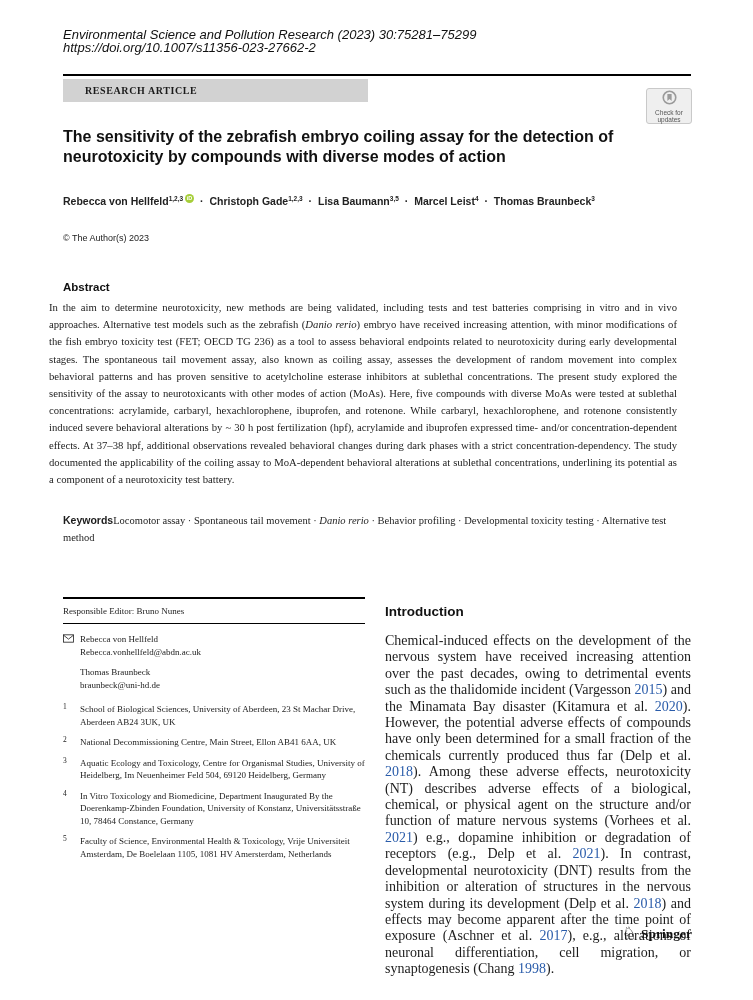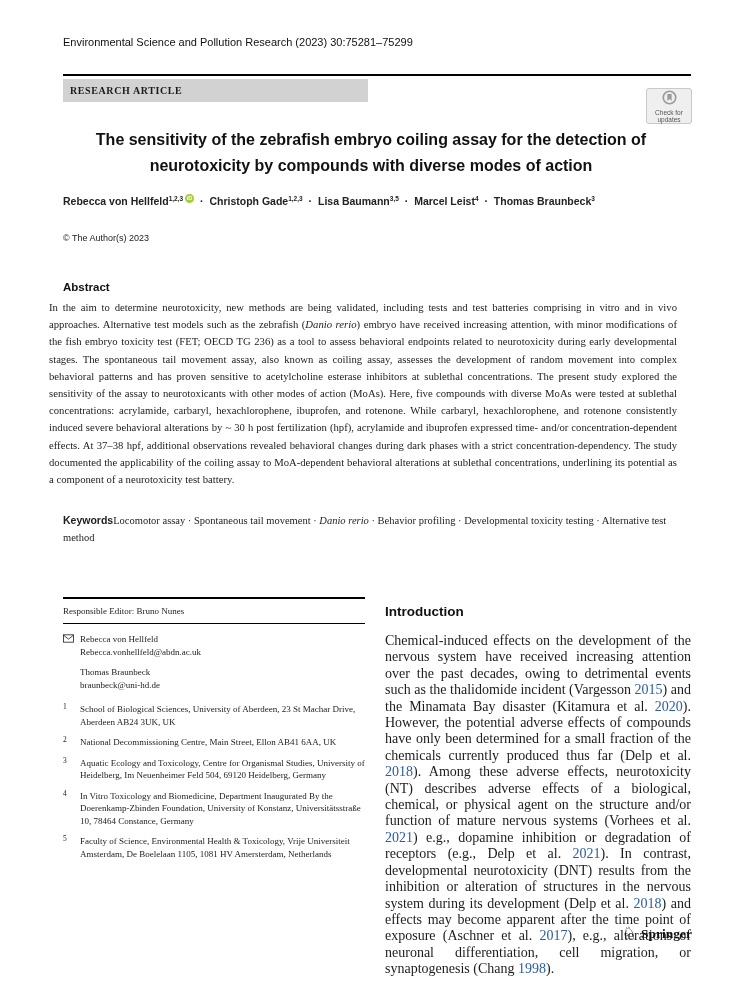--- a/index.html
+++ b/index.html
@@ -1,32 +1,32 @@
 <!DOCTYPE html>
 <html lang="en"><head>
 <meta charset="utf-8">
 <style>
   html,body{margin:0;padding:0;background:#ffffff;}
   body{width:753px;height:1000px;position:relative;font-family:"Liberation Serif",serif;color:#1c1c1c;overflow:hidden;}
   .abs{position:absolute;}
   .sans{font-family:"Liberation Sans",sans-serif;}
 
   
-  .jhead{left:63px;top:36px;width:628px;font-size:11px;line-height:13px;color:#111;}
+  .jhead{left:63px;top:28px;width:628px;font-size:13px;line-height:13px;color:#111;font-style:italic;}
   .jhead .doi{color:#111;text-decoration:none;cursor:pointer;}
   .toprule{left:63px;top:74px;width:628px;height:2px;background:#000;}
-  .banner{left:63px;top:79px;width:305px;height:23px;background:#d2d2d2;display:flex;align-items:center;padding-left:7px;box-sizing:border-box;}
+  .banner{left:63px;top:79px;width:305px;height:23px;background:#d2d2d2;display:flex;align-items:center;padding-left:22px;box-sizing:border-box;}
   .banner span{font-size:10px;font-weight:bold;letter-spacing:.6px;color:#1a1a1a;}
 
   
   .check-badge{right:61px;top:88px;width:44px;height:34px;background:#efefef;border:1px solid #c9c9c9;border-radius:3px;display:flex;flex-direction:column;align-items:center;justify-content:center;cursor:pointer;}
   .check-badge .ctext{font-size:6.5px;line-height:7px;color:#555;text-align:center;font-family:"Liberation Sans",sans-serif;}
 
   
-  .title{left:63px;top:127px;width:616px;font-size:16px;font-weight:bold;line-height:26px;color:#111;text-align:center;}
+  .title{left:63px;top:127px;width:616px;font-size:16px;font-weight:bold;line-height:20px;color:#111;}
   .authors{left:63px;top:194px;width:628px;font-size:10.5px;font-weight:bold;color:#222;}
   .authors sup{font-size:6.5px;font-weight:bold;}
   .authors .sep{font-weight:bold;padding:0 3px;}
   .orcid{display:inline-block;width:9px;height:9px;border-radius:50%;background:#a6ce39;color:#fff;font-size:5.5px;line-height:9px;text-align:center;font-weight:bold;margin-left:2px;vertical-align:super;font-family:"Liberation Sans",sans-serif;cursor:pointer;}
 
   .dates{left:63px;top:232px;width:628px;font-size:9px;line-height:13px;color:#222;}
 
   
   .abshead{left:63px;top:281px;font-size:11.5px;font-weight:bold;color:#111;}
   .abstext{left:49px;top:299px;width:628px;font-size:10.7px;line-height:17.2px;text-align:justify;color:#1c1c1c;}
@@ -59,20 +59,21 @@
   
   .springer{right:61px;top:925px;display:flex;align-items:center;}
   .knight{font-size:17px;line-height:17px;margin-right:4px;color:#111;}
   .sp-name{font-size:13.5px;color:#111;font-weight:bold;font-family:"Liberation Serif",serif;}
 </style>
 </head>
 <body>
 
 <div class="abs jhead sans">
   <div>Environmental Science and Pollution Research (2023) 30:75281–75299</div>
+  <div class="doi">https://doi.org/10.1007/s11356-023-27662-2</div>
 </div>
 
 <div class="abs toprule"></div>
 
 <div class="abs banner">
   <span>RESEARCH ARTICLE</span>
 </div>
 
 <div class="abs check-badge">
   <span>

